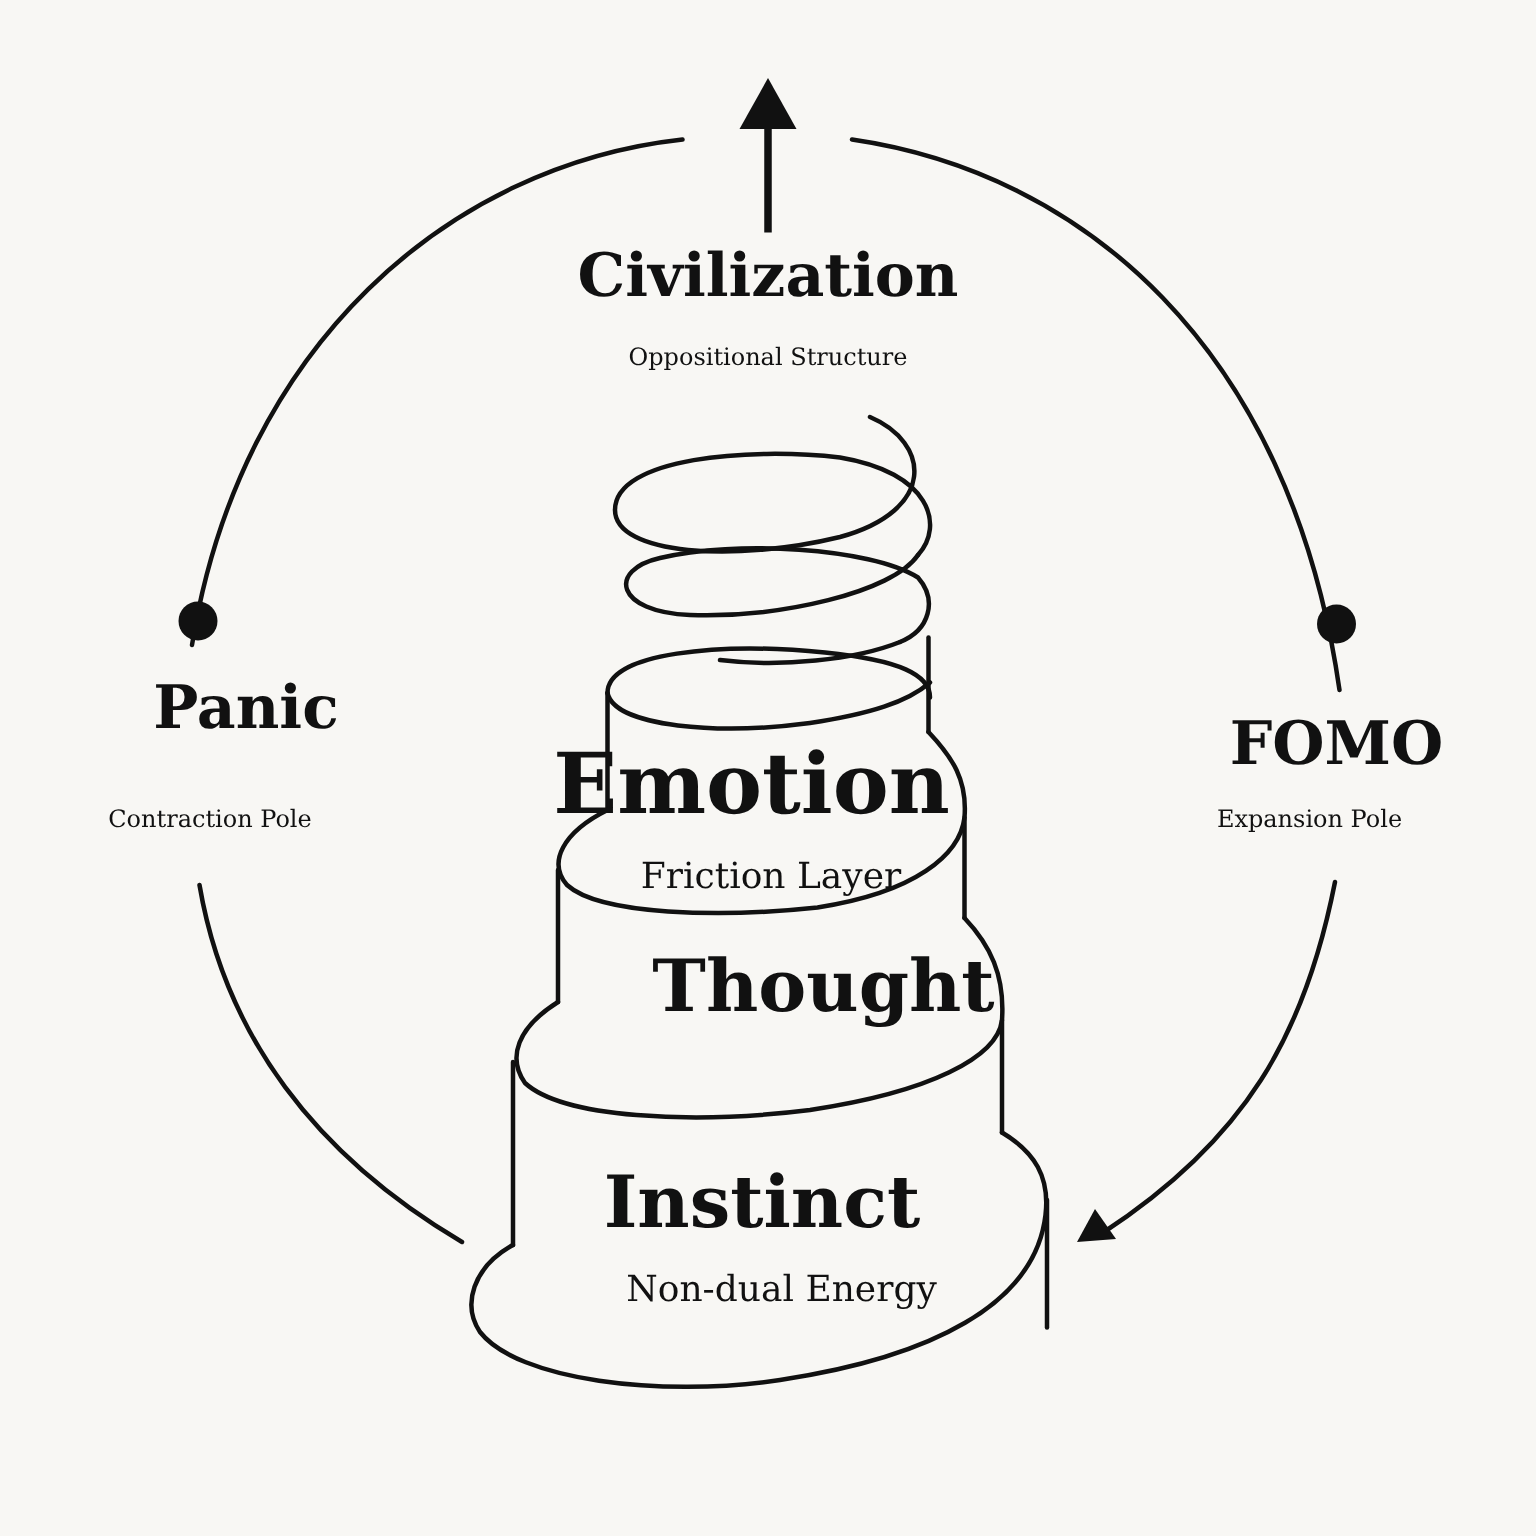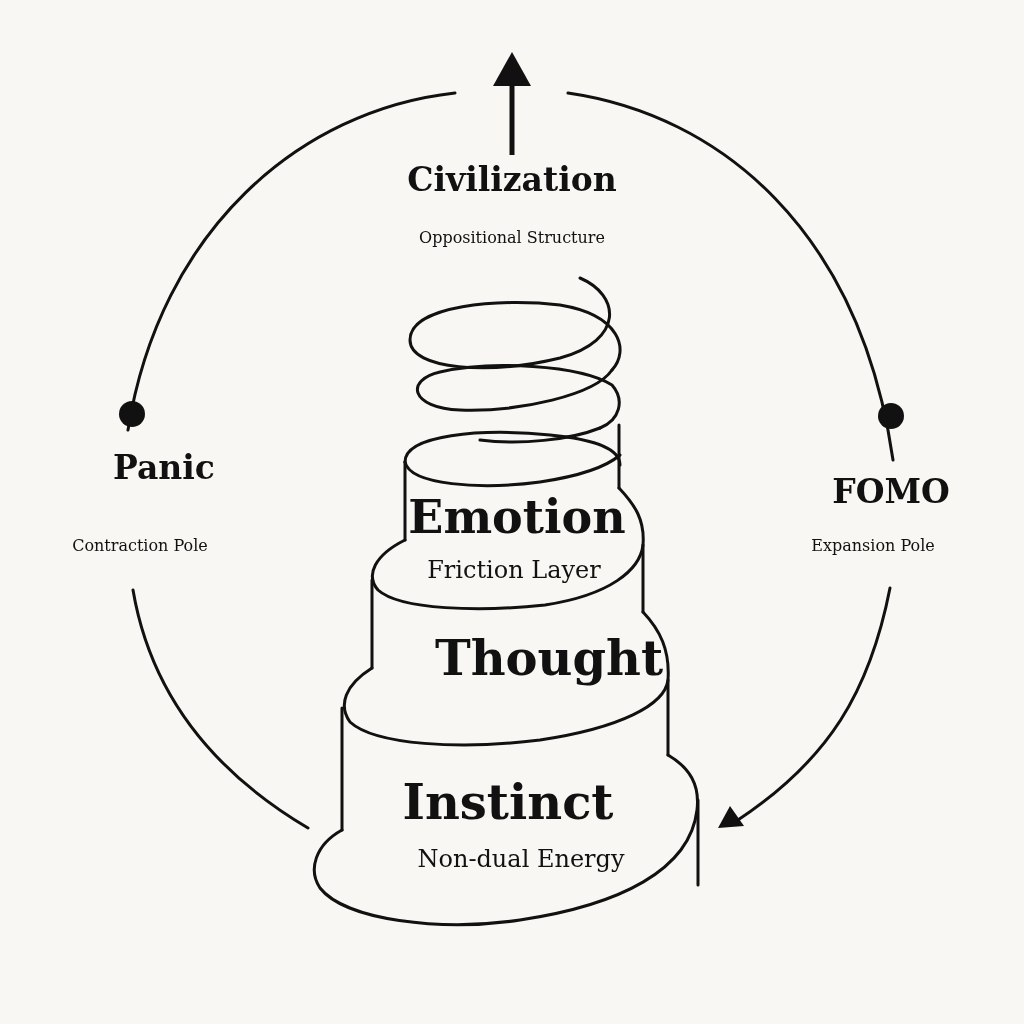--- a/index.html
+++ b/index.html
@@ -1,20 +1,20 @@
 <!DOCTYPE html>
 <html><head>
 <meta charset="utf-8">
 <style>
   html, body { margin: 0; padding: 0; background: #f8f7f4; }
   body { width: 1024px; height: 1024px; position: relative; overflow: hidden; }
   svg#diagram { position: absolute; left: 0; top: 0; width: 1024px; height: 1024px; }
   .line { fill: none; stroke: #111111; stroke-width: 3; stroke-linecap: round; stroke-linejoin: round; }
   .txt { position: absolute; transform: translateX(-50%); white-space: nowrap; color: #111111; font-family: "DejaVu Serif", "Liberation Serif", serif; text-align: center; }
-  .title { font-weight: bold; font-size: 33px; letter-spacing: 0px; }
+  .title { font-weight: bold; font-size: 40px; letter-spacing: 0px; }
   .sub { font-size: 16px; }
   .layer-title { font-weight: bold; font-size: 48px; }
   .layer-sub { font-size: 24px; }
 </style>
 </head>
 <body>
 
 <svg id="diagram" viewBox="0 0 1024 1024">
   <defs>
     <marker id="arrowhead" markerWidth="10" markerHeight="10" refX="5" refY="5" orient="auto" markerUnits="userSpaceOnUse">
@@ -67,19 +67,19 @@
 
 <div class="txt title" style="left:512px; top:160px;">Civilization</div>
 <div class="txt sub" style="left:512px; top:228px;">Oppositional Structure</div>
 
 <div class="txt title" style="left:132px; top:448px;margin-left:32px;">Panic</div>
 <div class="txt sub" style="left:140px; top:536px;">Contraction Pole</div>
 
 <div class="txt title" style="left:891px; top:472px;">FOMO</div>
 <div class="txt sub" style="left:873px; top:536px;">Expansion Pole</div>
 
-<div class="txt layer-title" style="left:517px; top:490px; font-size:46px;">Emotion</div>
-<div class="txt layer-sub" style="left:514px; top:556px;">Friction Layer</div>
+<div class="txt layer-title" style="left:501px; top:490px; font-size:56px;">Emotion</div>
+<div class="txt layer-sub" style="left:514px; top:570px;">Friction Layer</div>
 
 <div class="txt layer-title" style="left:508px; top:630px;margin-left:41px;">Thought</div>
 
 <div class="txt layer-title" style="left:508px; top:774px;">Instinct</div>
 <div class="txt layer-sub" style="left:508px; top:845px;margin-left:13px;">Non-dual Energy</div>
 
 </body></html>

